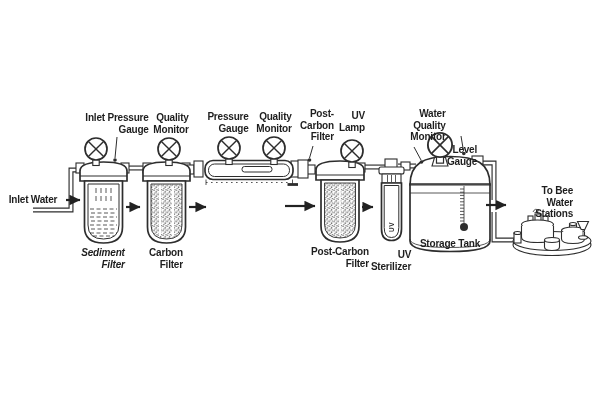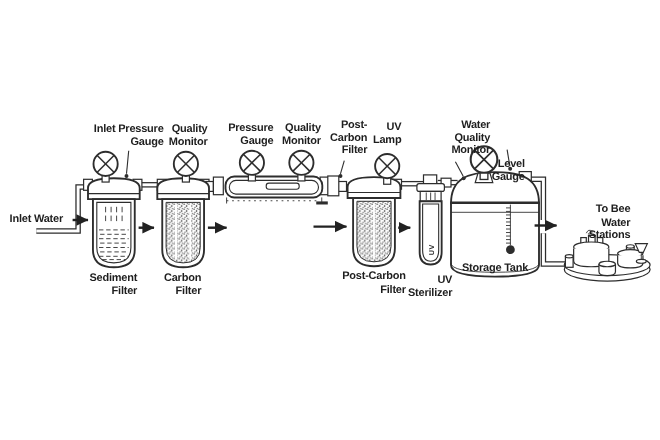--- a/index.html
+++ b/index.html
@@ -219,21 +219,21 @@
 <div class="lbl" style="left:317px;top:108px;">Post-
 Carbon
 Filter</div>
 <div class="lbl" style="left:352px;top:110px;">UV
 Lamp</div>
 <div class="lbl" style="left:408px;top:108px;margin-left:20px;">Water
 Quality
 Monitor</div>
 <div class="lbl" style="left:462px;top:112px;margin-top:32px;">Level
 Gauge</div>
-<div class="lbl" style="left:103px;top:247px;">Sediment
+<div class="lbl" style="left:103px;top:247px;font-style:italic;">Sediment
 Filter</div>
 <div class="lbl" style="left:166px;top:247px;">Carbon
 Filter</div>
 <div class="lbl" style="left:340px;top:246px;">Post-Carbon
 Filter</div>
 <div class="lbl" style="left:391px;top:249px;">UV
 Sterilizer</div>
 <div class="lbl" style="left:450px;top:238px;">Storage Tank</div>
 <div class="lbl" style="left:546px;top:185px;">To Bee
 Water Stations</div>

